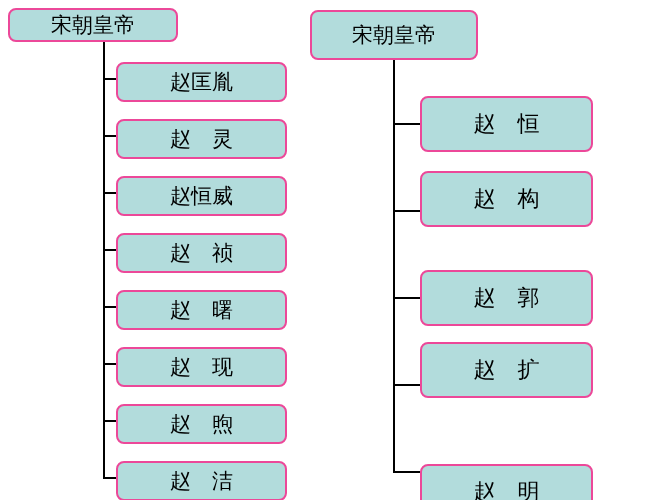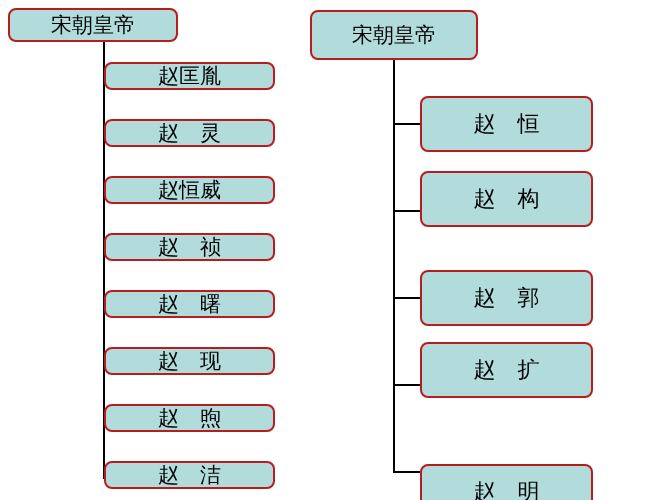--- a/index.html
+++ b/index.html
@@ -11,38 +11,38 @@
     position: relative;
     width: 667px;
     height: 500px;
     background: #ffffff;
     font-family: "DejaVu Serif", "Liberation Serif", serif;
     overflow: hidden;
   }
   .box {
     position: absolute;
     background: #b2dcdc;
-    border: 2px solid #b91c1c;
+    border: 2px solid #ec4899;
     border-radius: 8px;
     box-sizing: border-box;
     display: flex;
     align-items: center;
     justify-content: center;
     color: #000000;
     font-size: 21px;
     white-space: nowrap;
   }
   .line {
     position: absolute;
     background: #000000;
   }
 
   
   .l-root  { left: 8px;   top: 8px;   width: 170px; height: 34px; }
-  .l-child { left: 104px; width: 171px; height: 28px; }
+  .l-child { left: 116px; width: 171px; height: 40px; }
   .l-trunk { left: 103px; top: 42px;  width: 2px;  height: 436px; }
   .l-branch{ left: 103px; width: 17px; height: 2px; }
 
   
   .r-root  { left: 310px; top: 10px;  width: 168px; height: 50px; }
   .r-child { left: 420px; width: 173px; height: 56px; font-size: 22px; text-align: center; }
   .r-trunk { left: 393px; top: 60px;  width: 2px;  height: 412px; }
   .r-branch{ left: 393px; width: 27px; height: 2px; }
 </style>
 </head>

